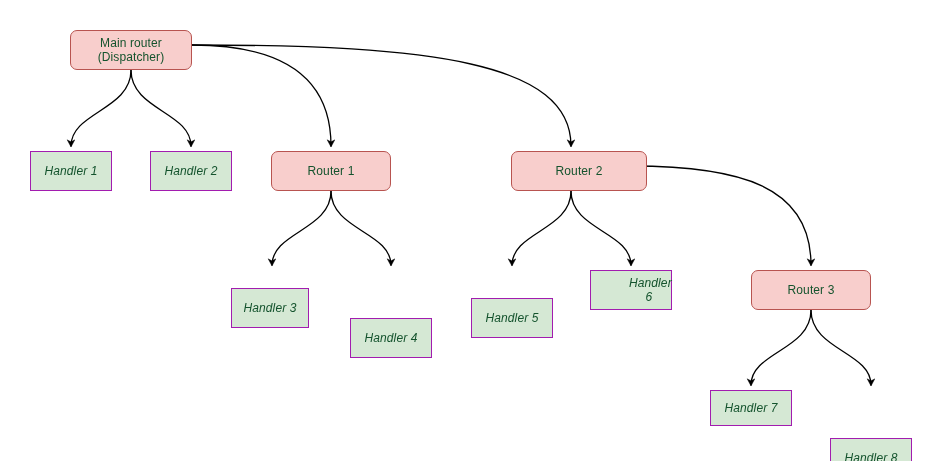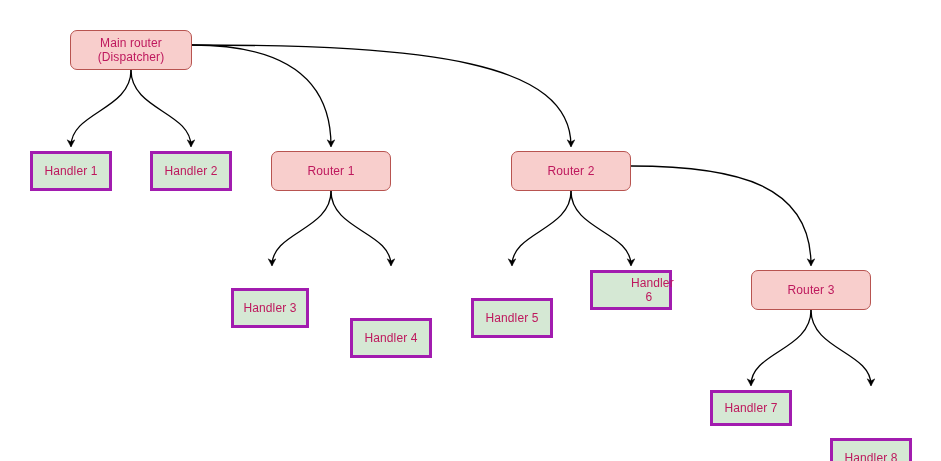--- a/index.html
+++ b/index.html
@@ -27,33 +27,34 @@
   }
   .node {
     position: absolute;
     box-sizing: border-box;
     display: flex;
     align-items: center;
     justify-content: flex-end;
     text-align: center;
     font-size: 12px;
     line-height: 14px;
-    color: #be185d;
+    color: #14532d;
     white-space: pre-line;
     letter-spacing: 0.1px;
   }
   .node-router {
     background: #f8cecc;
     border: 1px solid #b85450;
     border-radius: 7px;
   }
   .node-handler {
     background: #d5e8d4;
-    border: 3px solid #a21caf;
+    border: 1px solid #a21caf;
     border-radius: 0;
+    font-style: italic;
   }
   .node-label {
     display: block;
     width: 100%;
     padding: 0 2px;
     box-sizing: border-box;
   }
 </style>
 </head>
 <body>
@@ -80,21 +81,21 @@
         <path d="M 811 310 C 811 350 871 352 871 385" fill="none" stroke="#000000" stroke-width="1.3" stroke-linecap="round" marker-end="url(#arrowhead)"></path>
       </g>
   </svg>
 
   <div id="nodes-layer">
       <div class="node node-router" style="left: 70px; top: 30px; width: 122px; height: 40px;"><span class="node-label">Main router
 (Dispatcher)</span></div>
       <div class="node node-handler" style="left: 30px; top: 151px; width: 82px; height: 40px;"><span class="node-label">Handler 1</span></div>
       <div class="node node-handler" style="left: 150px; top: 151px; width: 82px; height: 40px;"><span class="node-label">Handler 2</span></div>
       <div class="node node-router" style="left: 271px; top: 151px; width: 120px; height: 40px;"><span class="node-label">Router 1</span></div>
-      <div class="node node-router" style="left: 511px; top: 151px; width: 120px; height: 40px;"><span class="node-label">Router 2</span></div>
+      <div class="node node-router" style="left: 511px; top: 151px; width: 136px; height: 40px;"><span class="node-label">Router 2</span></div>
       <div class="node node-handler" style="left: 231px; top: 288px; width: 78px; height: 40px;"><span class="node-label">Handler 3</span></div>
       <div class="node node-handler" style="left: 350px; top: 270px; width: 82px; height: 40px; margin-top: 48px;"><span class="node-label">Handler 4</span></div>
       <div class="node node-handler" style="left: 471px; top: 270px; width: 82px; height: 40px; margin-top: 28px;"><span class="node-label">Handler 5</span></div>
       <div class="node node-handler" style="left: 590px; top: 270px; width: 82px; height: 40px; padding-left: 36px;"><span class="node-label">Handler 6</span></div>
       <div class="node node-router" style="left: 751px; top: 270px; width: 120px; height: 40px;"><span class="node-label">Router 3</span></div>
       <div class="node node-handler" style="left: 710px; top: 390px; width: 82px; height: 36px;"><span class="node-label">Handler 7</span></div>
       <div class="node node-handler" style="left: 830px; top: 390px; width: 82px; height: 40px; margin-top: 48px;"><span class="node-label">Handler 8</span></div>
     </div>
 
 </div>

